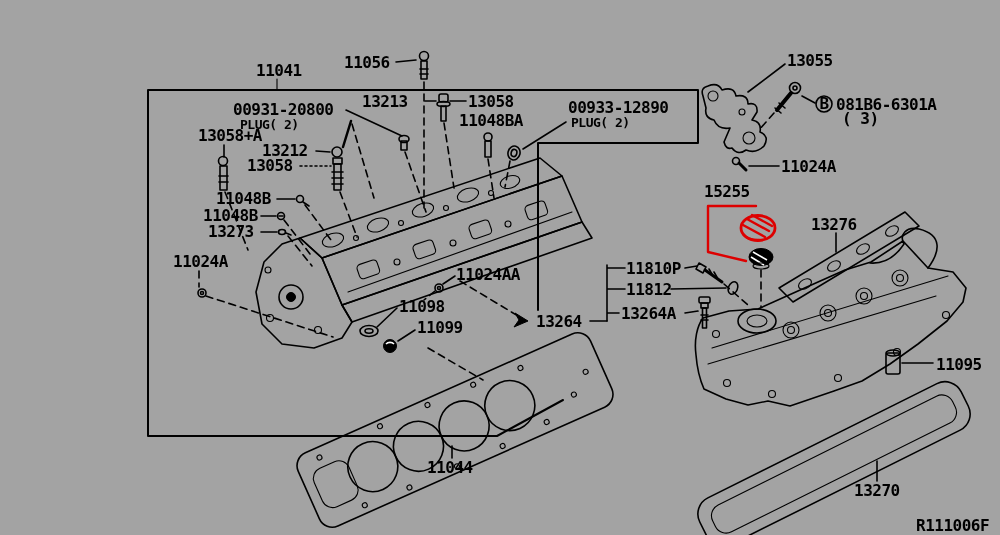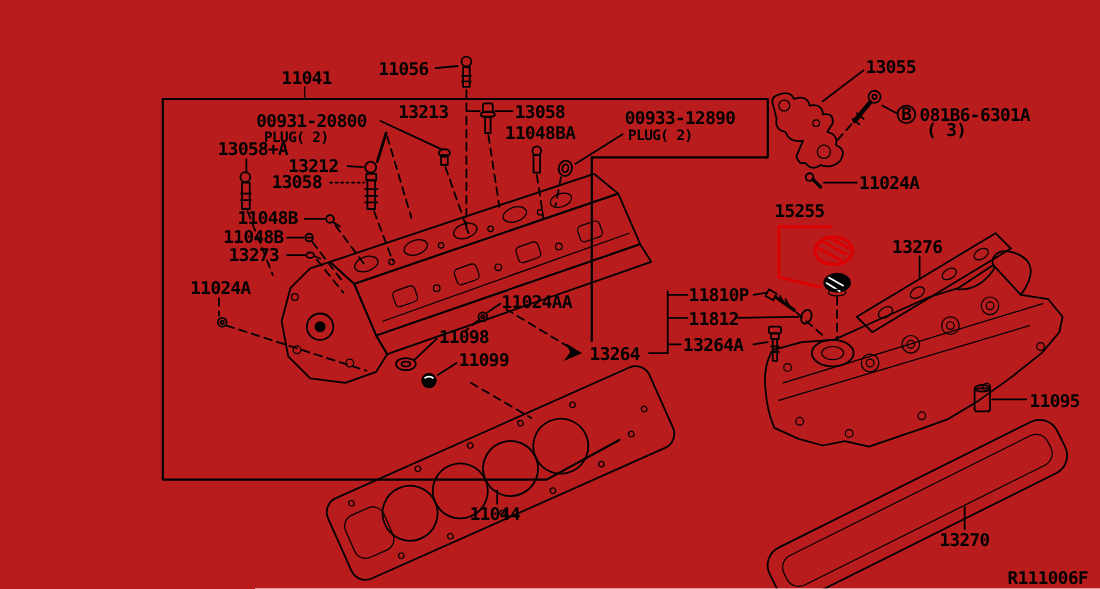--- a/index.html
+++ b/index.html
@@ -1,16 +1,16 @@
 <!DOCTYPE html>
 <html><head>
 <meta charset="utf-8">
 <style>
   html,body{margin:0;padding:0;background:#ffffff;}
-  #stage{position:relative;width:1000px;height:535px;background:#b91c1c;overflow:hidden;}
+  #stage{position:relative;width:1000px;height:535px;background:#a3a3a3;overflow:hidden;}
   svg{display:block;}
   .ln{fill:none;stroke:#000;stroke-width:1.6;stroke-linecap:round;stroke-linejoin:round;}
   .thin{stroke-width:1.1;}
   .thick{stroke-width:2;}
   .dash{stroke-dasharray:7 5;}
   .dot{stroke-dasharray:2 3;}
   .lbl{font-family:"DejaVu Sans Mono","Liberation Mono",monospace;font-weight:bold;font-size:16px;fill:#000;letter-spacing:-0.5px;}
   .lbl-sm{font-size:13px;}
   .red-ln{fill:none;stroke:#dd0000;stroke-width:2.4;stroke-linecap:round;stroke-linejoin:round;}
   .red-th{stroke-width:2.8;}

